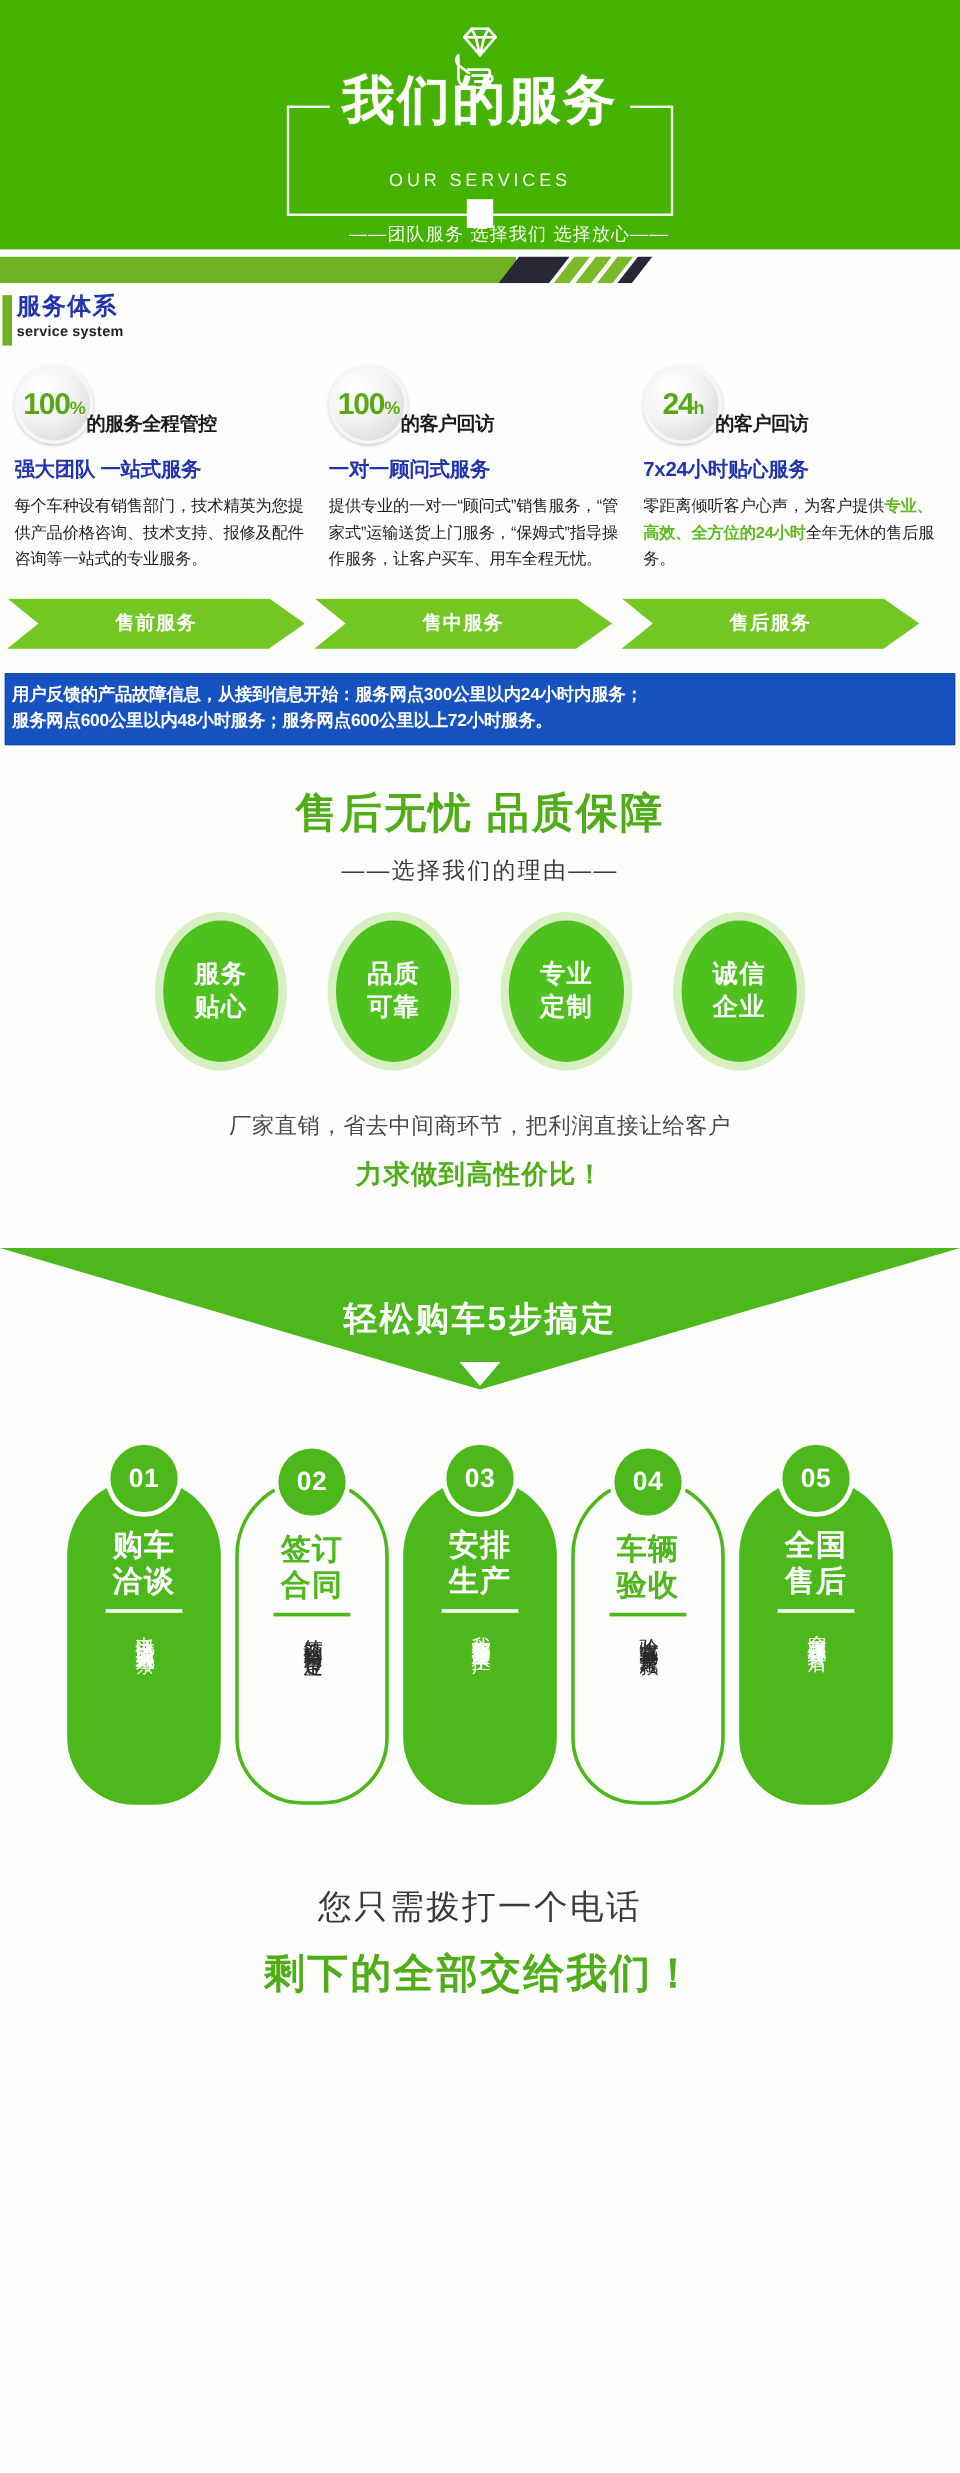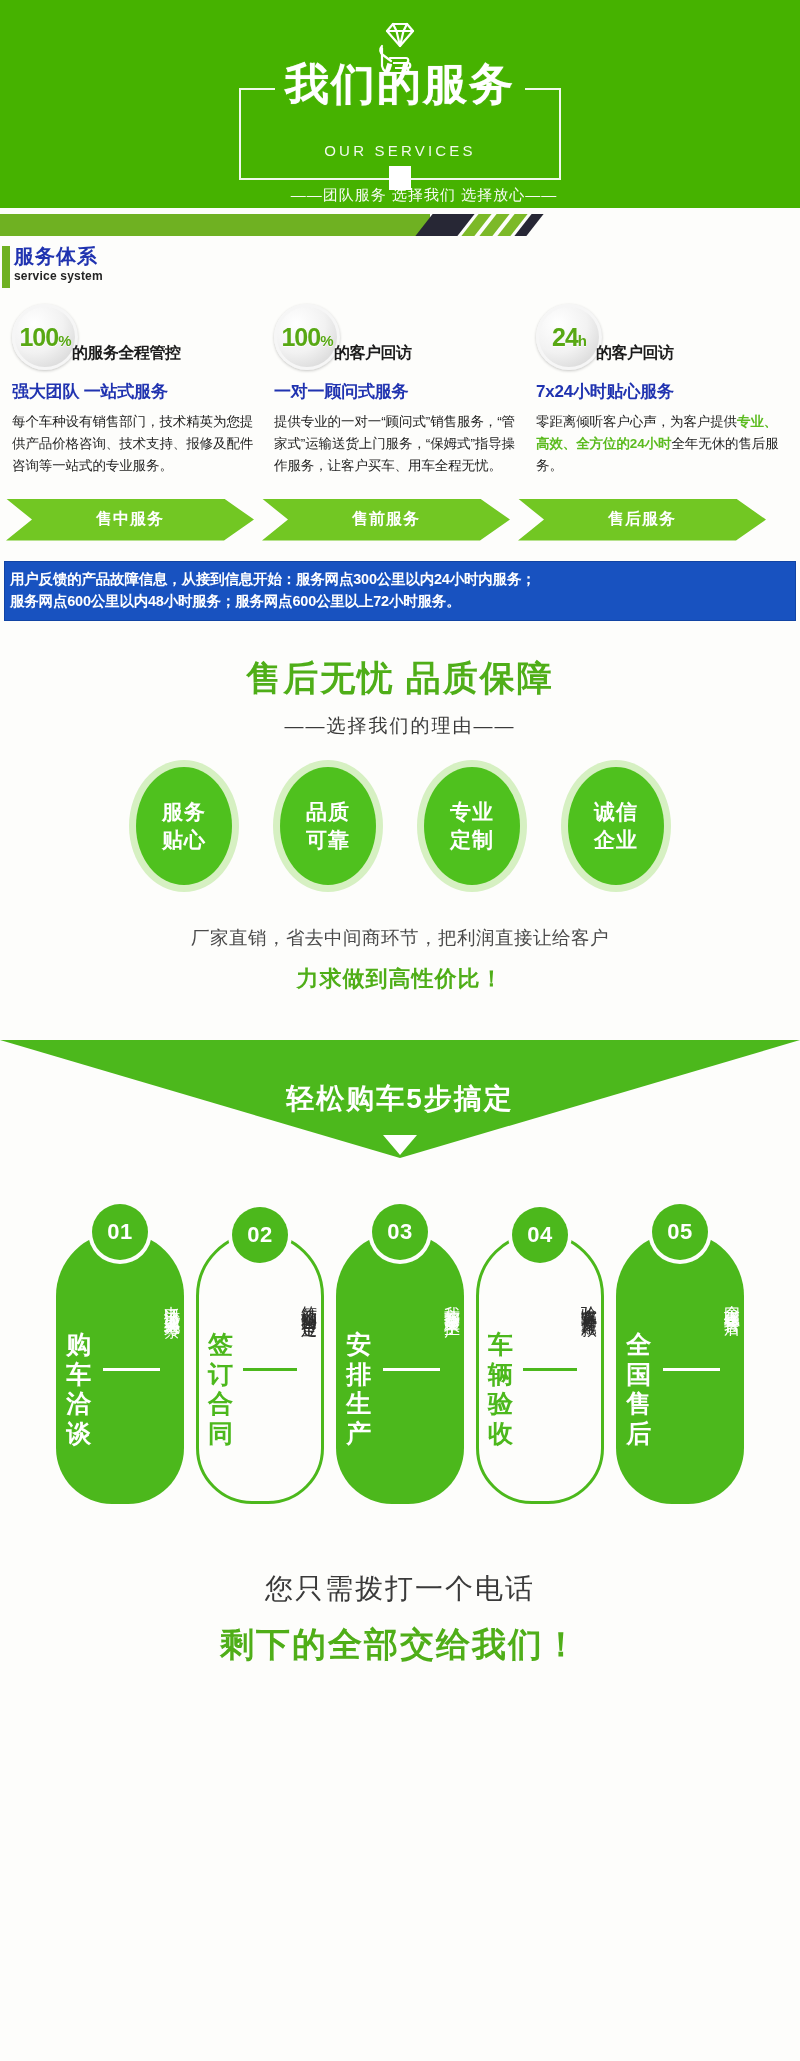--- a/index.html
+++ b/index.html
@@ -337,20 +337,21 @@
     position: relative;
     width: 128px;
     padding-top: 28px;
   }
   .step-pill {
     position: relative;
     width: 128px;
     height: 272px;
     border-radius: 64px 64px 56px 56px;
     display: flex;
+    flex-direction: column;
     align-items: center;
   }
   .step-pill.fill { background: #4cb81c; }
   .step-pill.outline {
     background: #fdfdfb;
     border: 3px solid #4cb81c;
   }
   .step-num {
     position: absolute;
     left: 50%;
@@ -494,22 +495,22 @@
         </div>
         <div class="badge-label">的客户回访</div>
       </div>
       <div class="feat-title">7x24小时贴心服务</div>
       <div class="feat-body"><span>零距离倾听客户心声，为客户提供</span><span class="hl-green">专业、高效、全方位的</span><span class="hl-green">24小时</span><span>全年无休的售后服务。</span></div>
     </div>
 
   </div>
 
   <div class="arrow-row">
+    <div class="arrow-chip">售前服务</div>
     <div class="arrow-chip">售中服务</div>
-    <div class="arrow-chip">售前服务</div>
     <div class="arrow-chip">售后服务</div>
   </div>
 
   <div class="blue-banner">
     <div>用户反馈的产品故障信息，从接到信息开始：服务网点300公里以内24小时内服务；</div>
     <div>服务网点600公里以内48小时服务；服务网点600公里以上72小时服务。</div>
   </div>
 
   <div class="reason-head">
     <div class="reason-title">售后无忧 品质保障</div>

